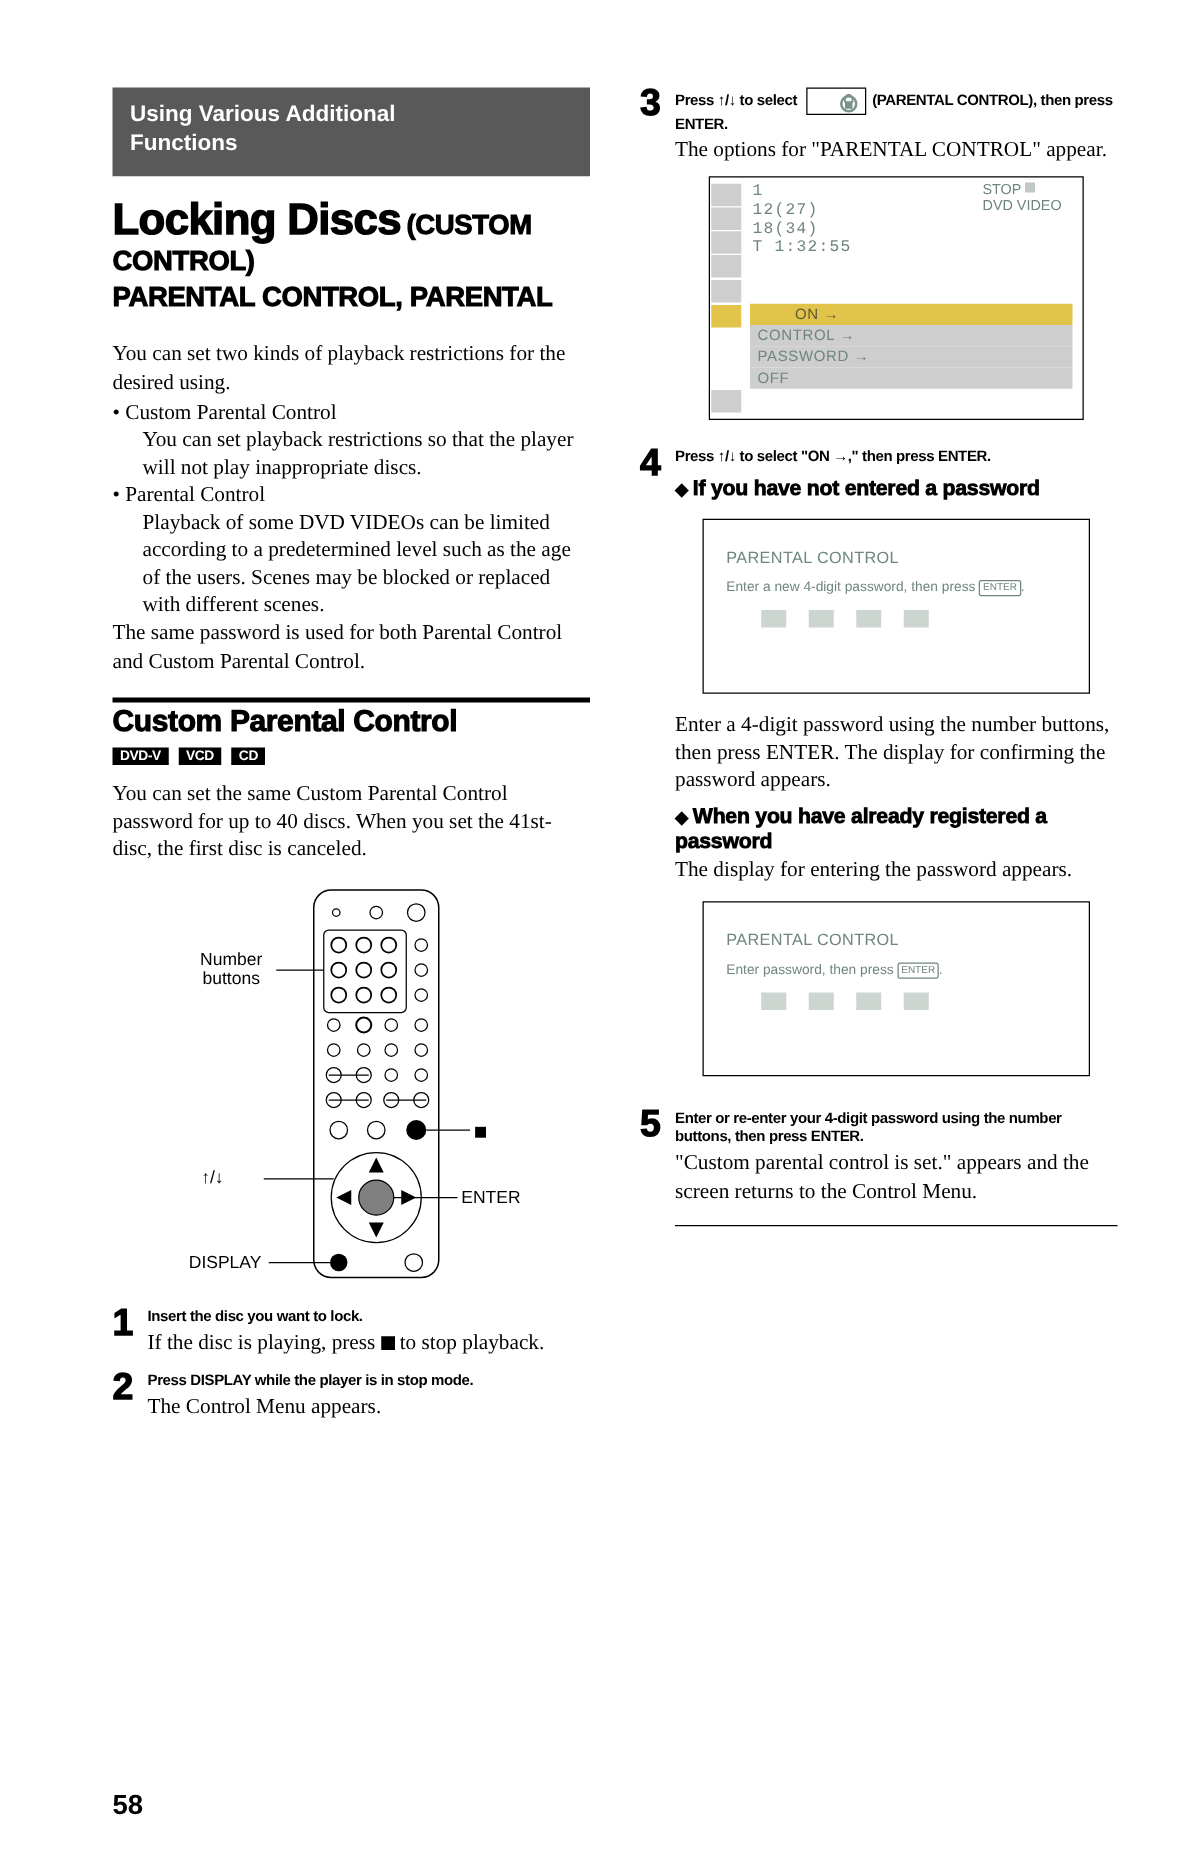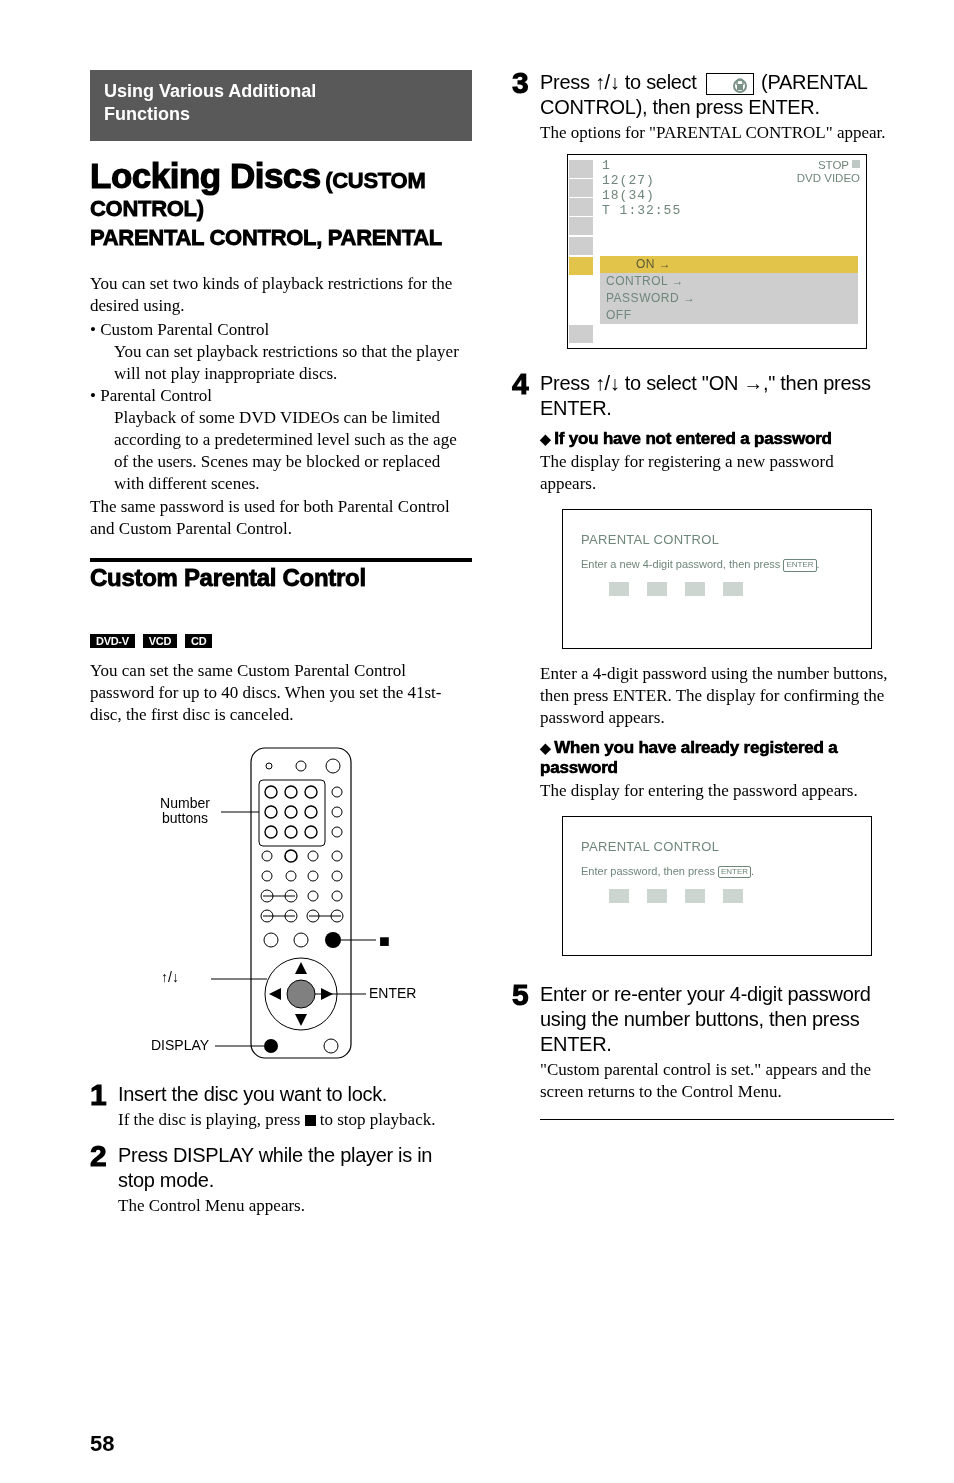--- a/index.html
+++ b/index.html
@@ -86,21 +86,20 @@
     margin-top: 6px;
     margin-bottom: 12px;
   }
   .badge {
     background: #000;
     color: #fff;
     font-size: 11px;
     font-weight: bold;
     padding: 1px 6px;
     letter-spacing: -0.3px;
-    margin-top: 36px;
   }
   .remote-figure {
     display: flex;
     justify-content: center;
     margin: 18px 0;
   }
   .remote-svg-wrap {
     position: relative;
     width: 260px;
     height: 320px;
@@ -122,22 +121,22 @@
     font-stretch: condensed;
     width: 28px;
     flex-shrink: 0;
     line-height: 1;
     margin-top: -2px;
   }
   .step-body {
     flex: 1;
   }
   .step-head {
-    font-size: 20px;
-    font-weight: 400;
+    font-size: 12px;
+    font-weight: 700;
     font-stretch: condensed;
     letter-spacing: -0.3px;
     line-height: 1.25;
   }
   .step-desc {
     font-size: 17px;
     font-family: "Times New Roman", serif;
     line-height: 1.3;
     margin-top: 2px;
   }
@@ -185,21 +184,21 @@
     flex: 1;
     font-size: 13px;
     color: #6f867b;
     font-family: "Courier New", monospace;
     letter-spacing: 1px;
     padding-left: 8px;
     line-height: 1.15;
   }
   .osd-status {
     width: 80px;
-    text-align: right;
+    text-align: left;
     font-size: 11.5px;
     color: #6f867b;
     padding-right: 6px;
     line-height: 1.15;
   }
   .osd-menu {
     padding-left: 32px;
     font-size: 12px;
     color: #6f867b;
     font-family: Arial, sans-serif;
@@ -488,21 +487,20 @@
           </div>
         </div>
       </div>
     </div>
 
     <div class="step">
       <div class="step-num">4</div>
       <div class="step-body">
         <div class="step-head">Press ↑/↓ to select "ON →," then press ENTER.</div>
         <div class="diamond-head">If you have not entered a password</div>
-        <div class="step-desc">The display for registering a new password appears.</div>
 
         <div class="pw-panel">
           <div class="pw-title">PARENTAL CONTROL</div>
           <div class="pw-text">
             <span>Enter a new 4-digit password, then press </span><span class="enter-box">ENTER</span><span>.</span>
           </div>
           <div class="pw-digits">
             <div class="pw-digit"></div>
               <div class="pw-digit"></div>
               <div class="pw-digit"></div>

